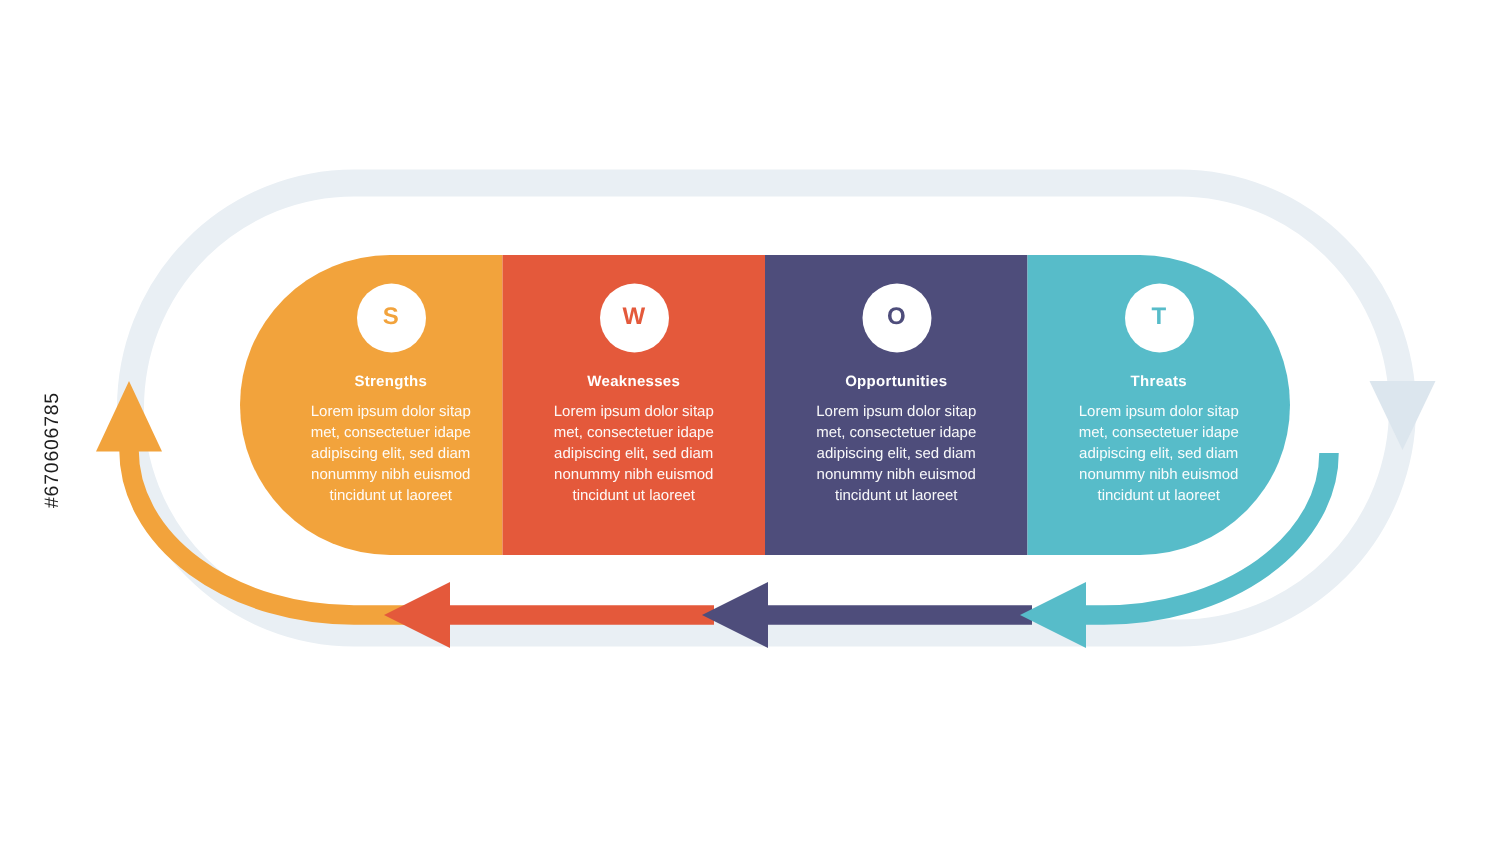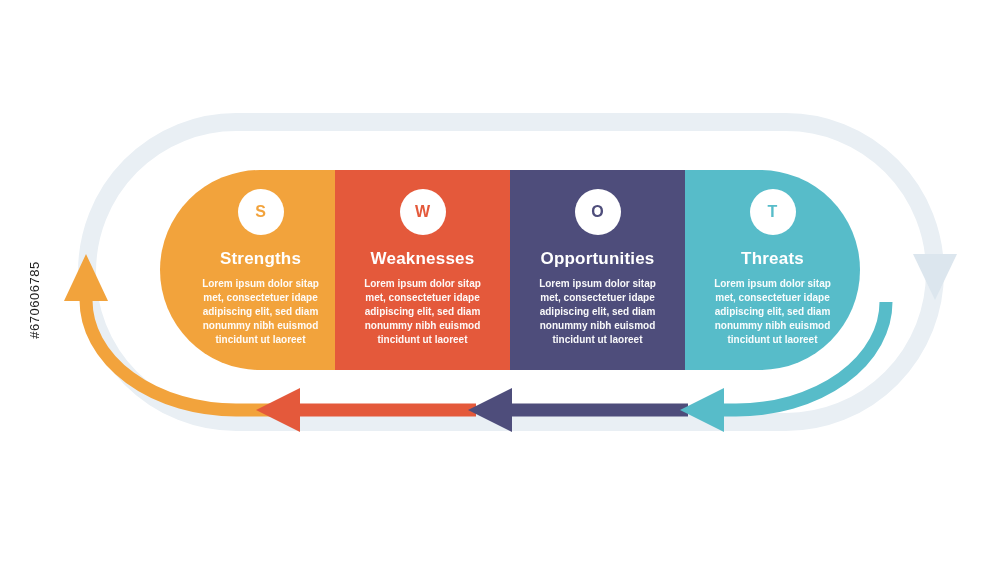--- a/index.html
+++ b/index.html
@@ -34,22 +34,22 @@
   .badge{
     width:46px;height:46px;border-radius:50%;background:#ffffff;
     display:flex;align-items:center;justify-content:center;
     font-weight:bold;font-size:16px;
   }
   .panel-s .badge{color:#F2A33C;}
   .panel-w .badge{color:#E4593B;}
   .panel-o .badge{color:#4E4D7B;}
   .panel-t .badge{color:#57BCC9;}
 
-  .title{margin-top:14px;font-weight:bold;font-size:17px;letter-spacing:.2px;}
-  .desc{margin-top:8px;font-size:10px;line-height:1.4;width:124px;opacity:.96;font-weight:bold;}
+  .title{margin-top:14px;font-weight:bold;font-size:10px;letter-spacing:.2px;}
+  .desc{margin-top:8px;font-size:10px;line-height:1.4;width:124px;opacity:.96;}
 </style>
 </head>
 <body>
 
 <div class="stage">
 
   <svg class="arrows" width="1000" height="563" viewBox="0 0 1000 563">
 
     <path d="M 236 122 H 786 A 149 150 0 0 1 935 272 A 149 150 0 0 1 786 422 H 236 A 149 150 0 0 1 87 272 A 149 150 0 0 1 236 122" fill="none" stroke="#E9EFF4" stroke-width="18"></path>
     <polygon points="913,254 957,254 935,300" fill="#DCE6EE"></polygon>

